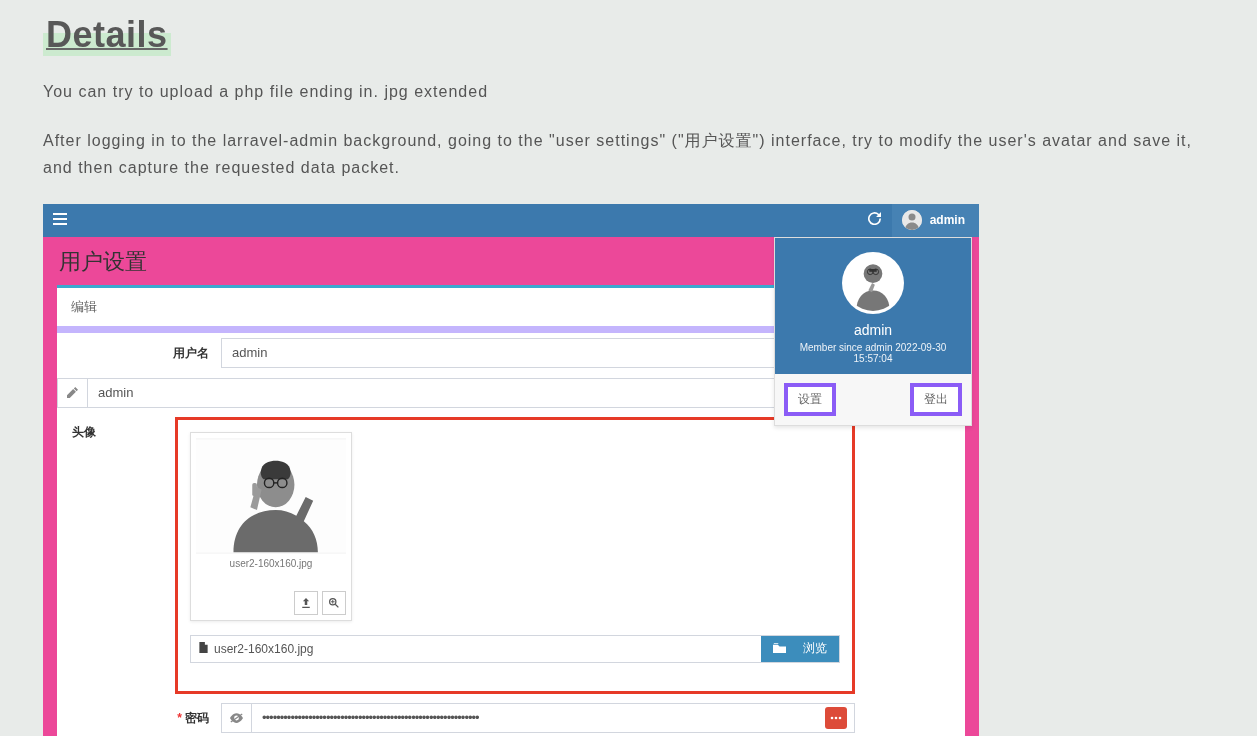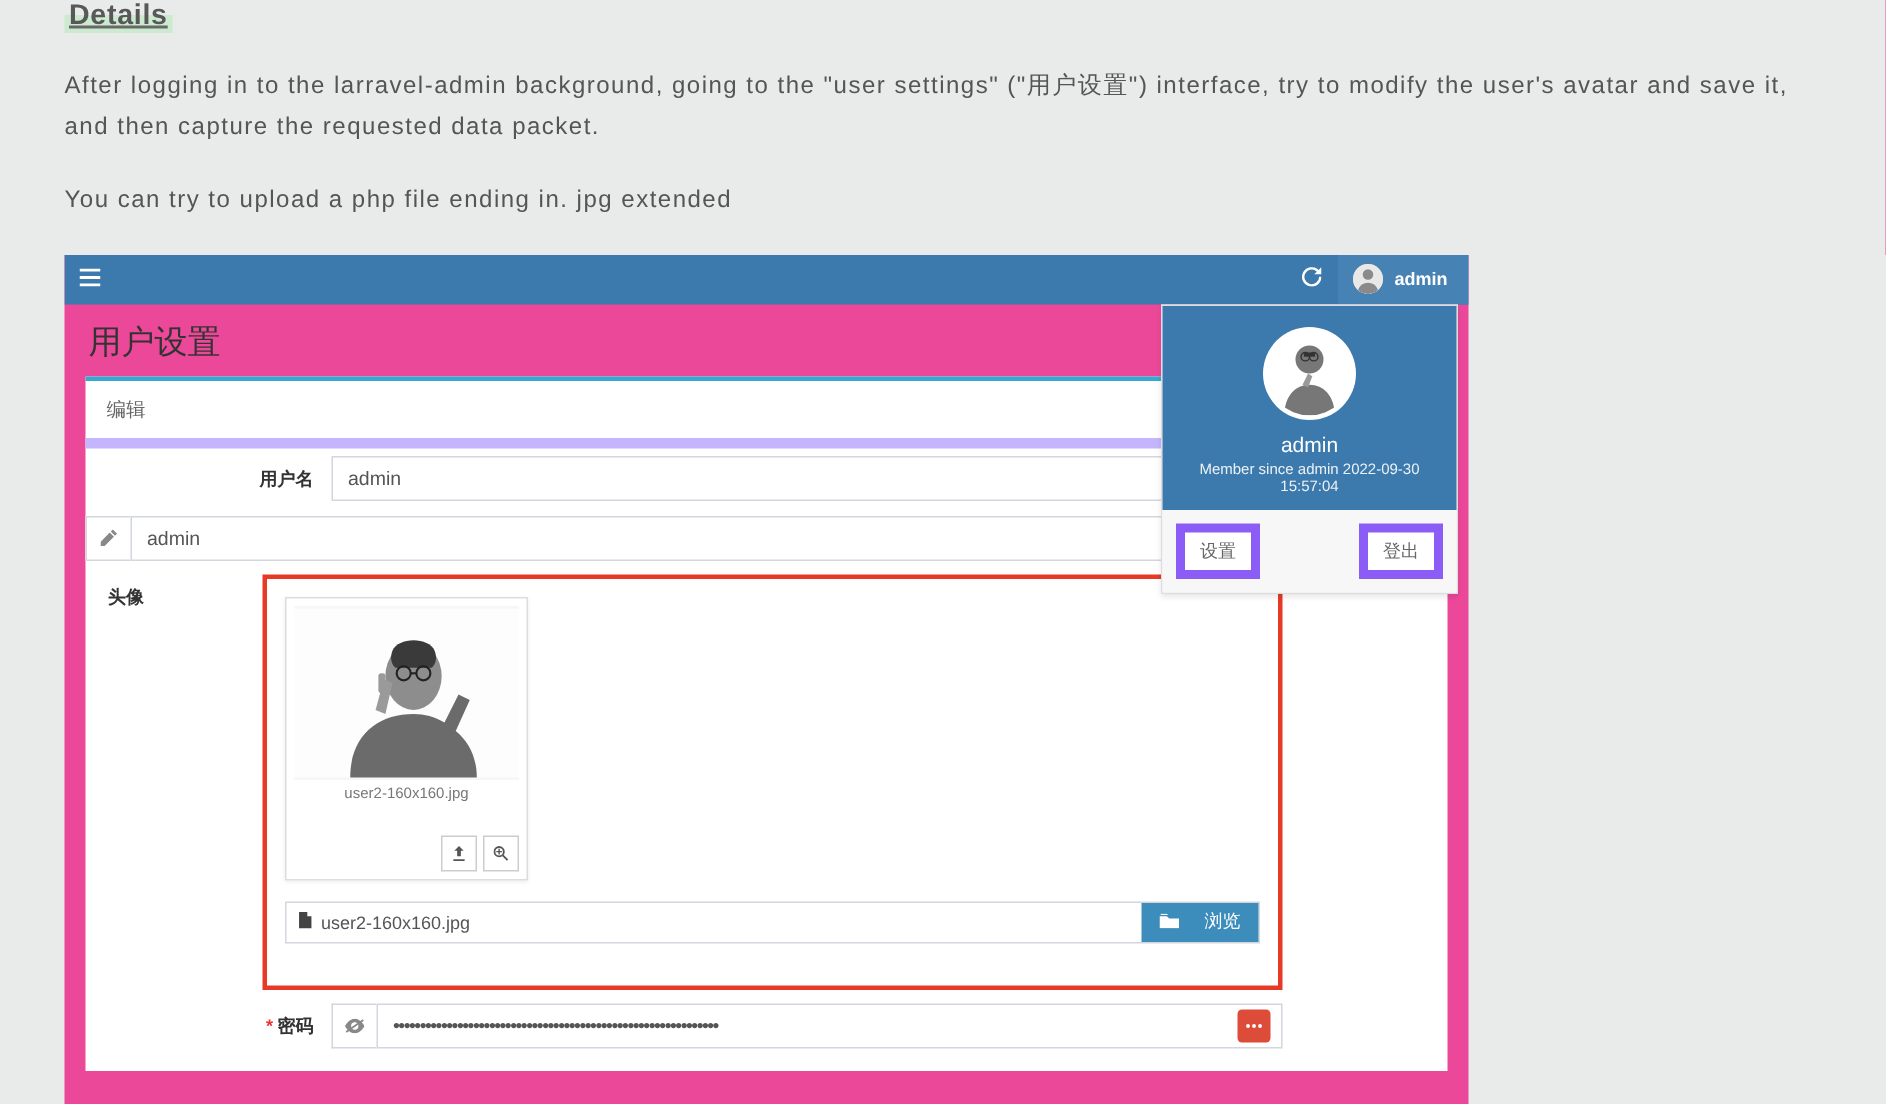--- a/index.html
+++ b/index.html
@@ -9,31 +9,32 @@
     color: #555;
     padding: 0 0 40px 0;
   }
   .page {
     padding: 0px 43px 40px 43px;
     max-width: 1257px;
   }
 
   
   .article h2 {
-    font-size: 19px;
+    font-size: 36px;
     font-weight: 700;
     color: #585858;
     letter-spacing: .5px;
     text-decoration: underline;
     text-decoration-color: #686868;
     text-decoration-thickness: 2px;
     display: inline-block;
     padding: 0 3px;
     margin-bottom: 22px;
     background: linear-gradient(to top, #cceacf 55%, transparent 55%);
+    margin-top: 14px;
   }
   .article p {
     font-size: 16px;
     line-height: 1.7;
     letter-spacing: 1px;
     color: #555;
     margin-bottom: 22px;
   }
 
   
@@ -114,21 +115,21 @@
   .dropdown-username { font-size: 14px; margin-bottom: 4px; }
   .dropdown-membersince { font-size: 10px; opacity: .9; }
   .dropdown-footer {
     background: #f7f7f7;
     padding: 9px;
     display: flex;
     justify-content: space-between;
   }
   .dd-btn {
     background: #fff;
-    border: 6px solid #8b5cf6;
+    border: 4px solid #8b5cf6;
     color: #666;
     padding: 4px 10px;
     font-size: 12px;
     cursor: pointer;
   }
 
   
   .content {
     padding: 0;
   }
@@ -282,22 +283,22 @@
 
   
   .person-svg { width: 100%; height: 100%; }
 </style>
 </head>
 <body>
 
 <div class="page">
   <div class="article">
     <h2>Details</h2>
+    <p>You can try to upload a php file ending in. jpg extended</p>
     <p>After logging in to the larravel-admin background, going to the "user settings" ("用户设置") interface, try to modify the user's avatar and save it, and then capture the requested data packet.</p>
-    <p>You can try to upload a php file ending in. jpg extended</p>
   </div>
 
   <div class="screenshot">
 
     <div class="topbar">
       <div class="hamburger">
         <svg width="14" height="12" viewBox="0 0 14 12">
             <g stroke="#fff" stroke-width="2">
               <line x1="0" y1="1" x2="14" y2="1"></line>
               <line x1="0" y1="6" x2="14" y2="6"></line>

